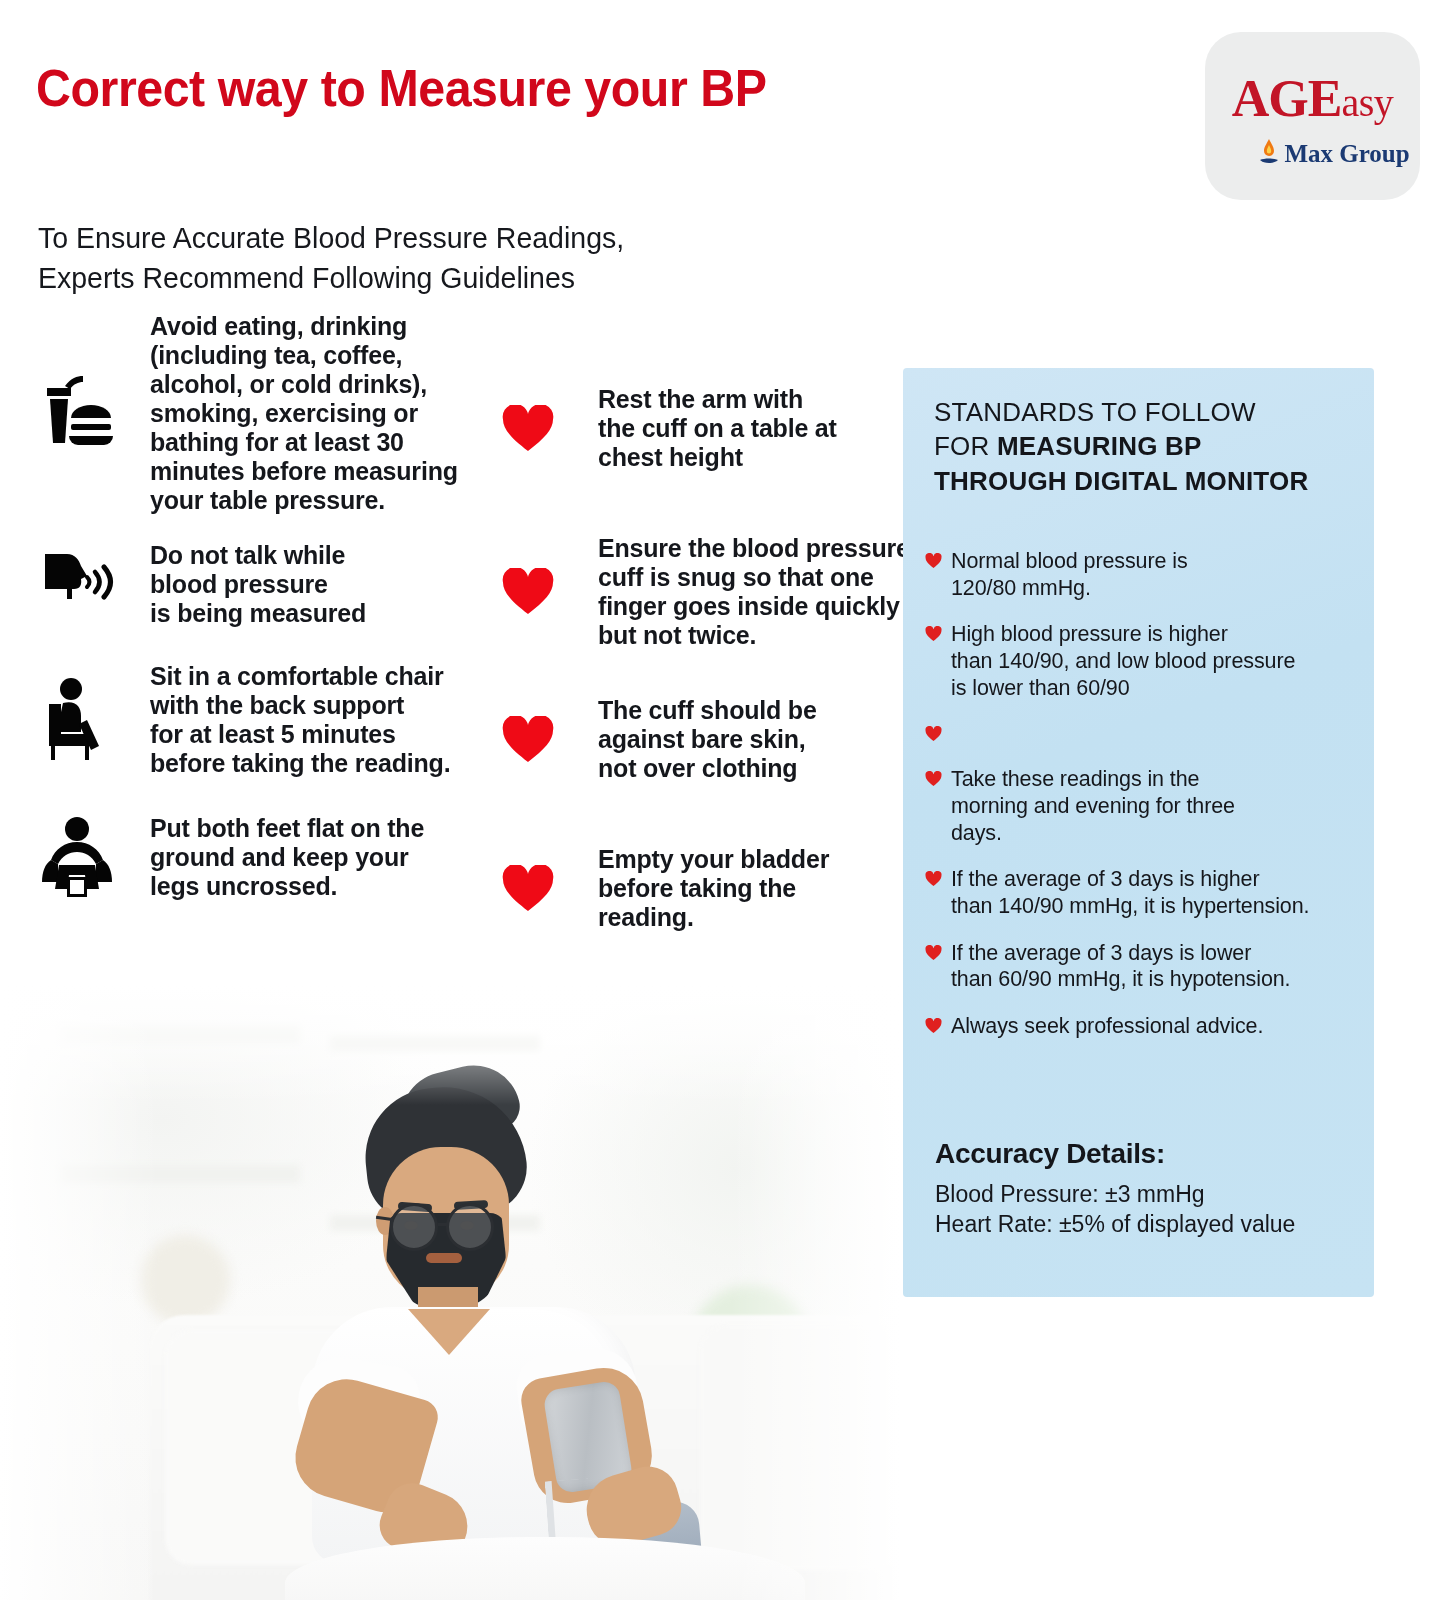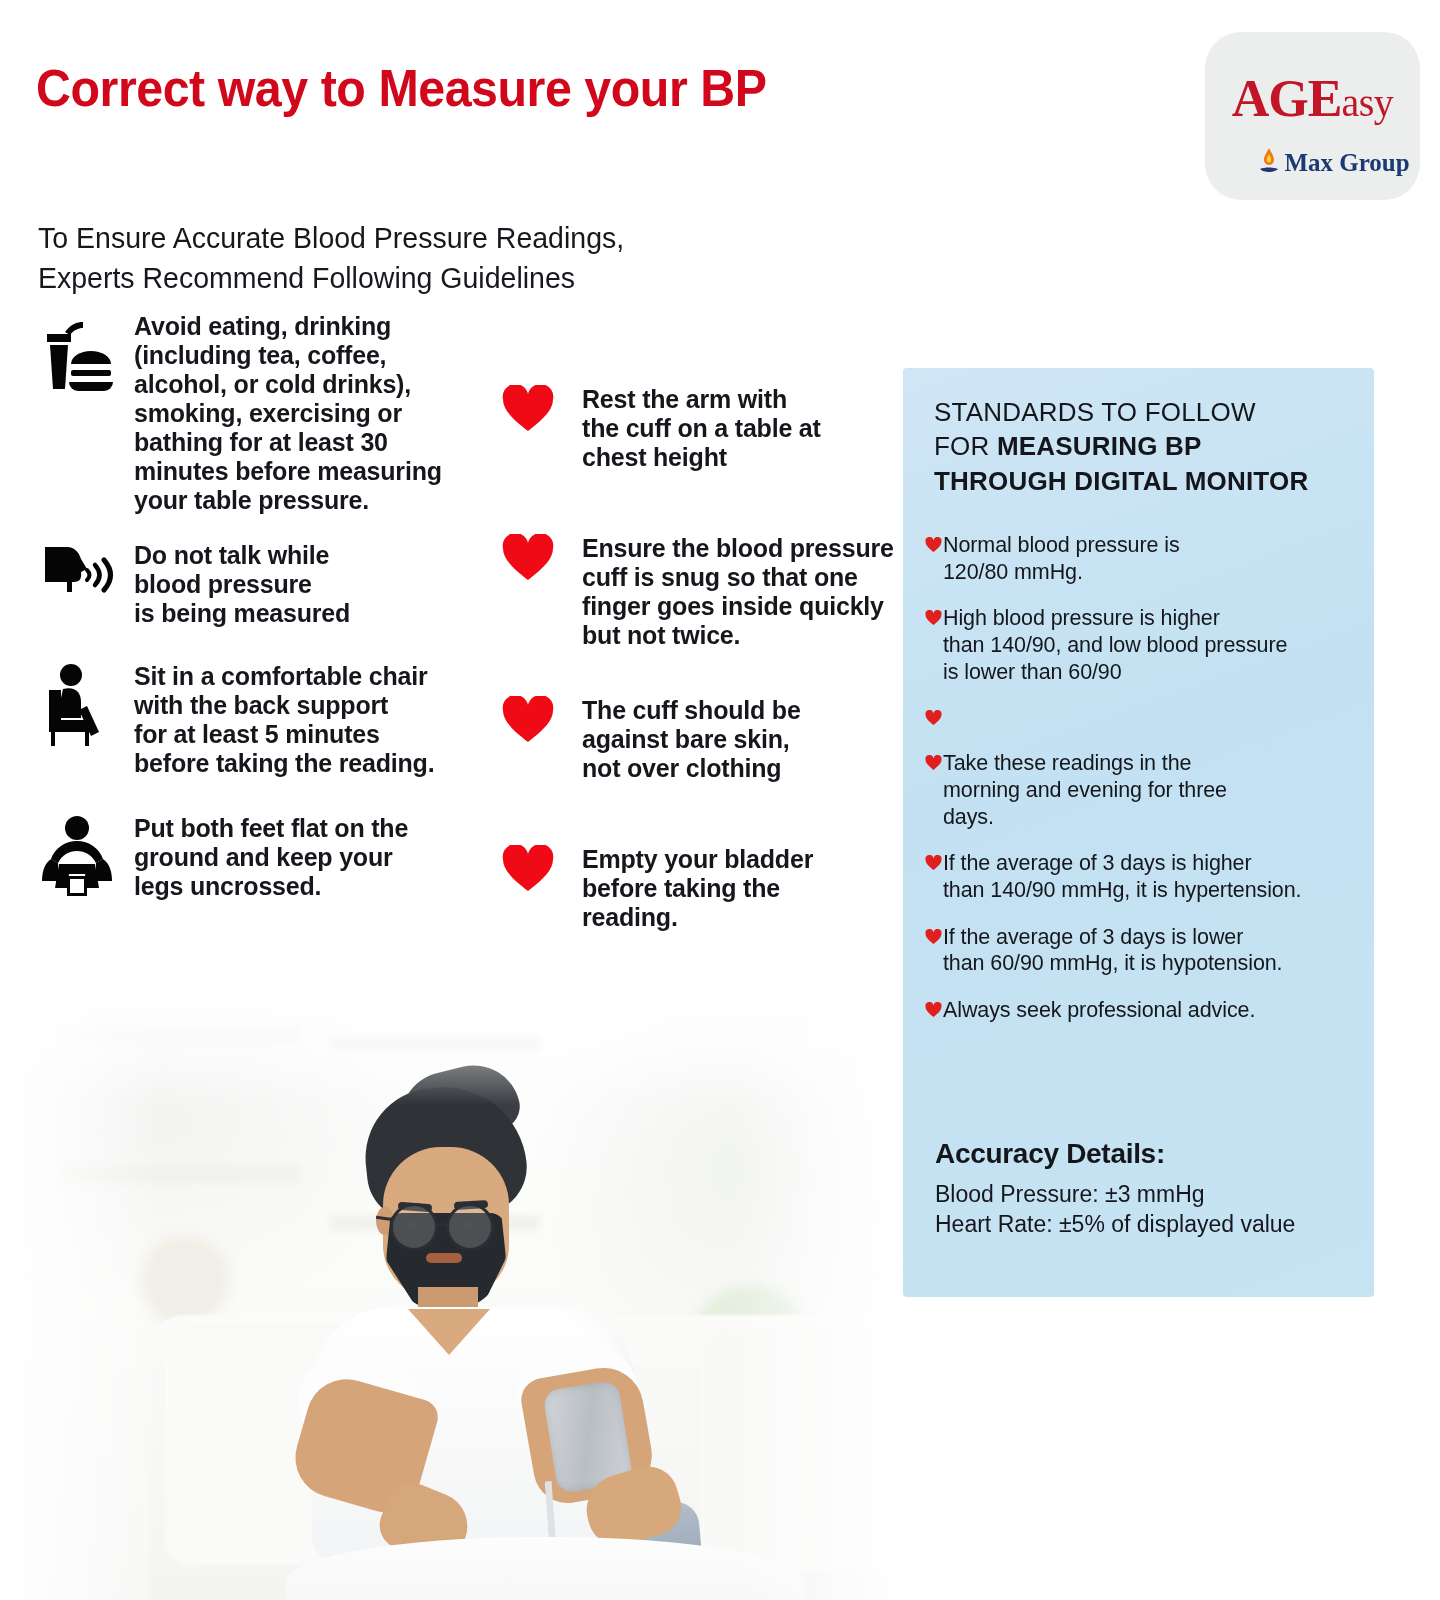--- a/index.html
+++ b/index.html
@@ -39,21 +39,21 @@
   }
   .logo-word {
     font-family:"Liberation Serif", serif;
     color:#c21527;
     line-height:0.95;
     white-space:nowrap;
   }
   .logo-age { font-size:52px; font-weight:bold; letter-spacing:-1px; }
   .logo-asy { font-size:40px; font-weight:normal; letter-spacing:-0.5px; }
   .logo-sub {
-    margin-top:23px;
+    margin-top:14px;
     display:flex; align-items:center; justify-content:center; gap:5px;padding-left:44px;
   }
   .logo-sub-text {
     font-family:"Liberation Serif", serif;
     font-size:25px; font-weight:bold; color:#1b3a73;
     letter-spacing:0px;
   }
   .flame-icon { display:block; }
 
   
@@ -69,22 +69,22 @@
     transform-origin:left top;
   }
   .subtitle .ln { display:block; white-space:nowrap; }
 
   
   .col-left  { position:absolute; left:36px;  top:312px; width:450px; }
   .col-mid   { position:absolute; left:490px; top:385px; width:410px; }
 
   .tip {
     display:flex;
-    align-items:flex-start;
-    gap:16px;
+    align-items:center;
+    gap:32px;
   }
   .col-left .tip { margin-bottom:26px; }
   .col-mid  .tip { margin-bottom:52px; }
 
   .tip-icon { flex:0 0 auto; width:82px; display:flex; justify-content:center; align-items:center; }
   .col-mid .tip-icon { width:76px; }
 
   .tip-text {
     font-size:25px;
     line-height:1.16;
@@ -114,22 +114,23 @@
   .panel-title .ln { display:block; white-space:nowrap; }
   .panel-title .bold { font-weight:bold; }
 
   .panel-list {
     position:absolute;
     left:22px; top:164px;
     width:440px;
   }
   .panel-item {
     display:flex;
-    gap:1px;
+    gap:9px;
     margin-bottom:20px;
+    margin-top:16px;
   }
   .bullet-heart { flex:0 0 auto; margin-top:5px; }
   .panel-item-text {
     font-size:21.5px;
     line-height:1.24;
     color:#15171c;
     letter-spacing:-0.1px;
   }
   .panel-item-text .ln { display:block; white-space:nowrap; }
 

